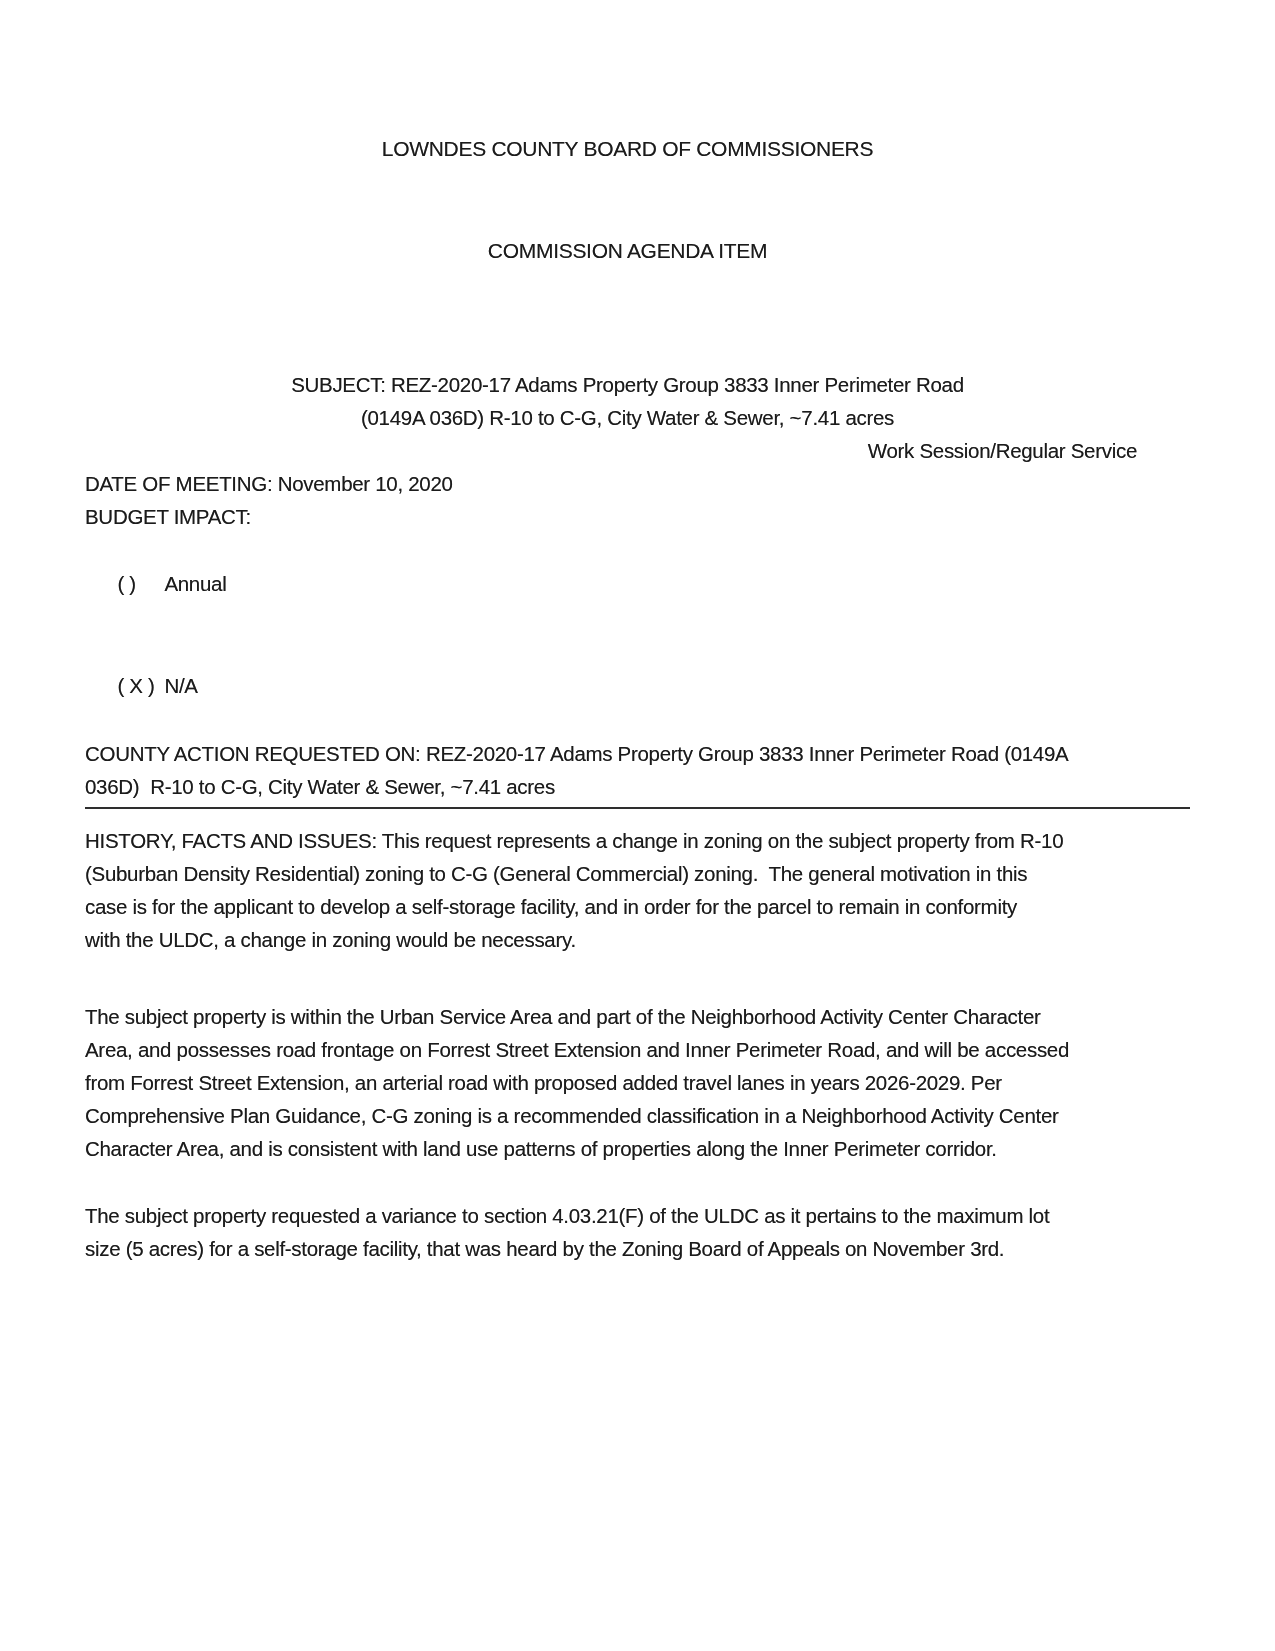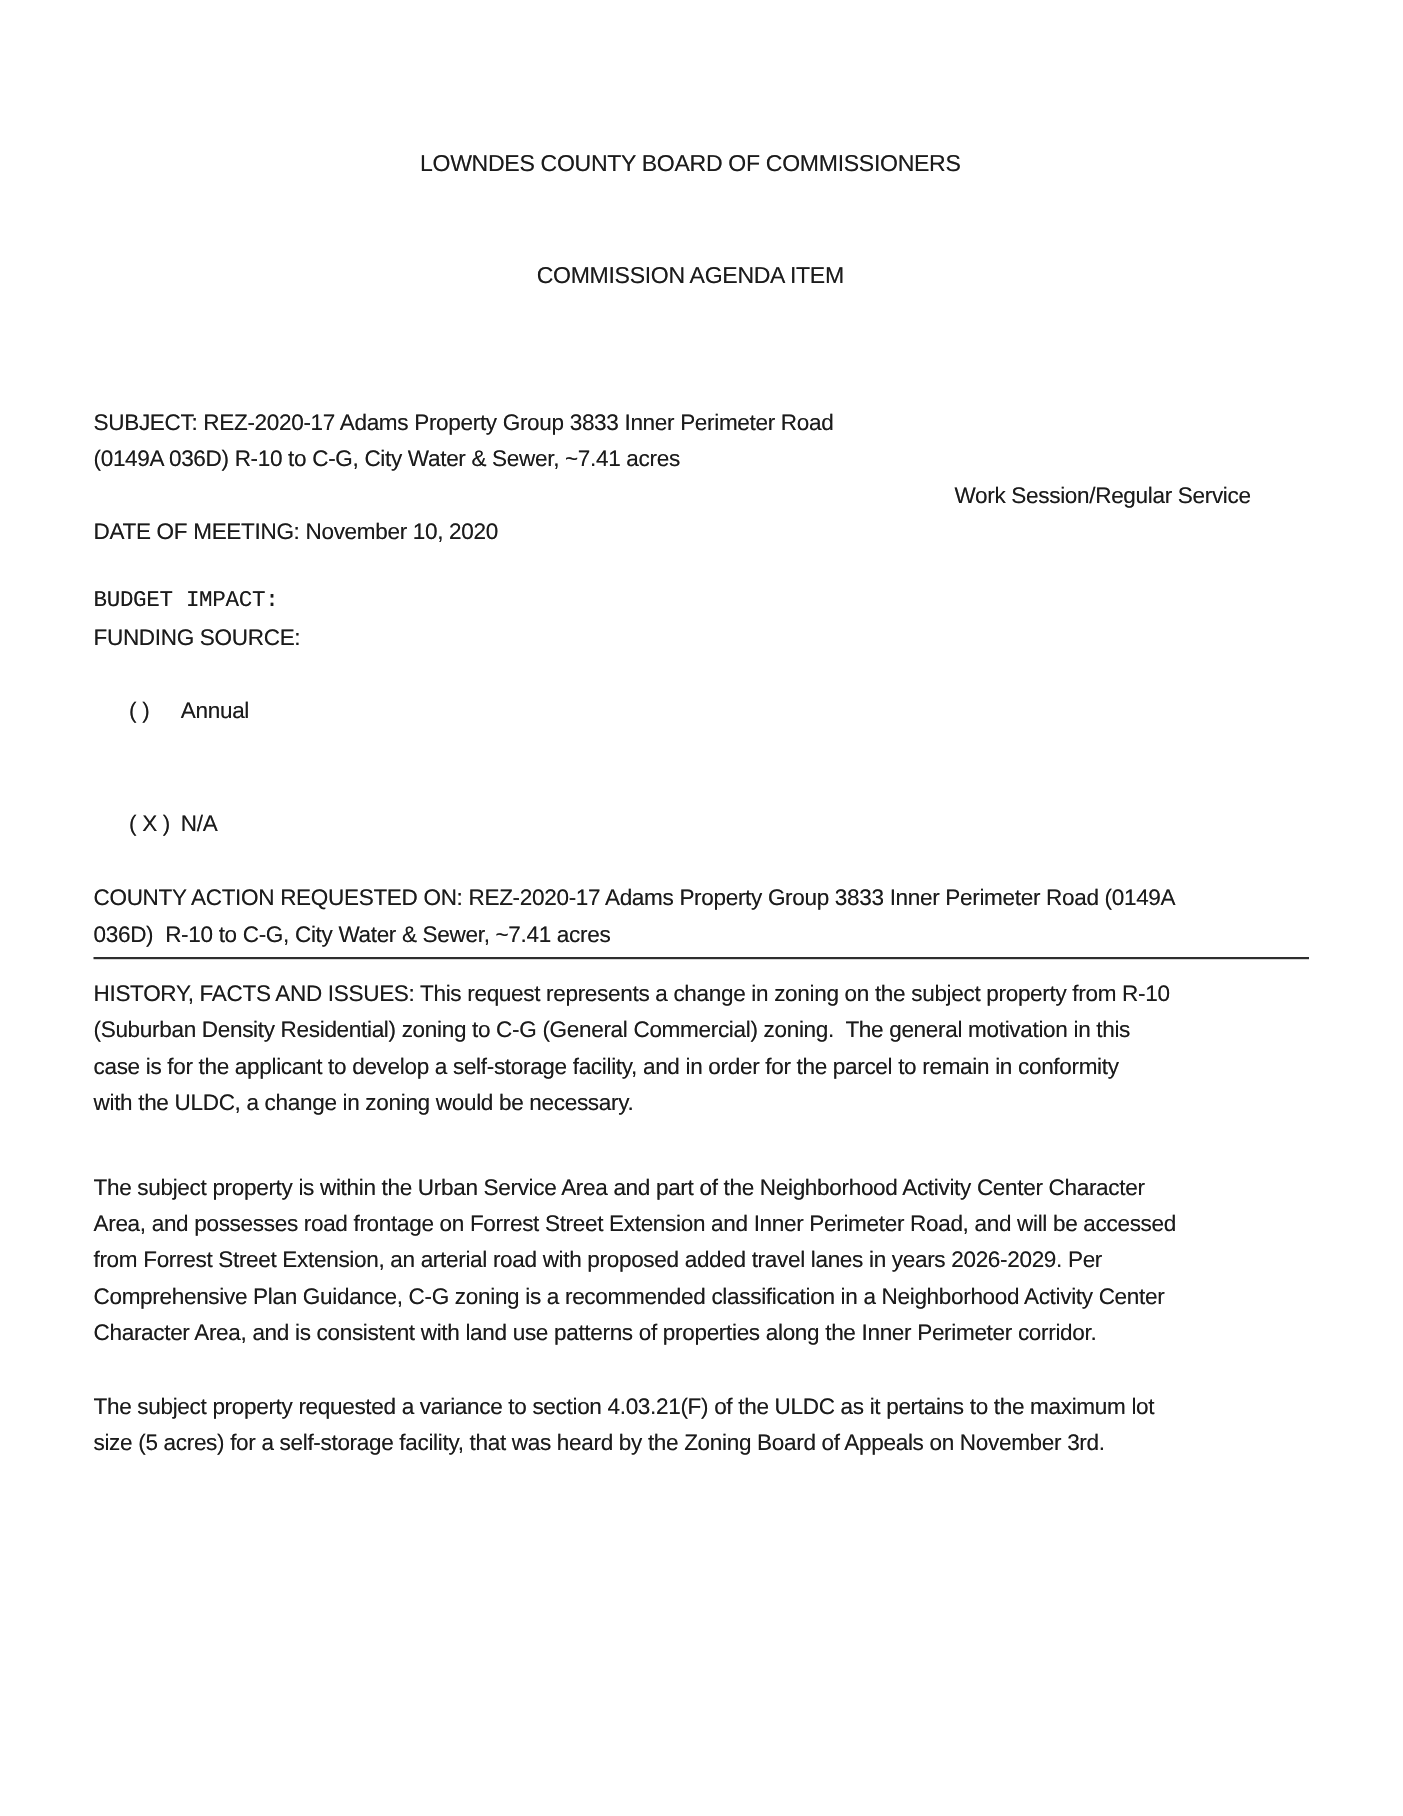--- a/index.html
+++ b/index.html
@@ -26,31 +26,30 @@
     text-align: center;
     white-space: pre;
     line-height: 34px;
     font-size: 21px;
   }
   .pre {
     white-space: pre;
   }
   .subject {
     margin-top: 32px;
+    text-align: center;
   }
   .session {
     text-align: right;
     padding-right: 33px;
   }
   .date-line {
     margin-top: 0;
   }
   .budget-label {
-    margin-top: 30px;
-    font-family: Liberation Mono, monospace;
   }
   .funding-label {
     margin-top: 0;
   }
   .funding-list {
     margin-top: 0;
   }
   .funding-row {
     line-height: 34px;
     white-space: pre;
@@ -85,21 +84,20 @@
   </div>
 
   <div class="subject pre">SUBJECT: REZ-2020-17 Adams Property Group 3833 Inner Perimeter Road
 (0149A 036D) R-10 to C-G, City Water &amp; Sewer, ~7.41 acres</div>
 
   <div class="session">Work Session/Regular Service</div>
 
   <div class="date-line">DATE OF MEETING: November 10, 2020</div>
 
   <div class="budget-label">BUDGET IMPACT:</div>
-  <div class="funding-label">FUNDING SOURCE:</div>
 
   <div class="funding-list">
     <div class="funding-row">
       <span class="mark">( )</span><span>Annual</span>
     </div>
     <div class="funding-row">
       <span class="mark">( X )</span><span>N/A</span>
     </div>
   </div>
 

